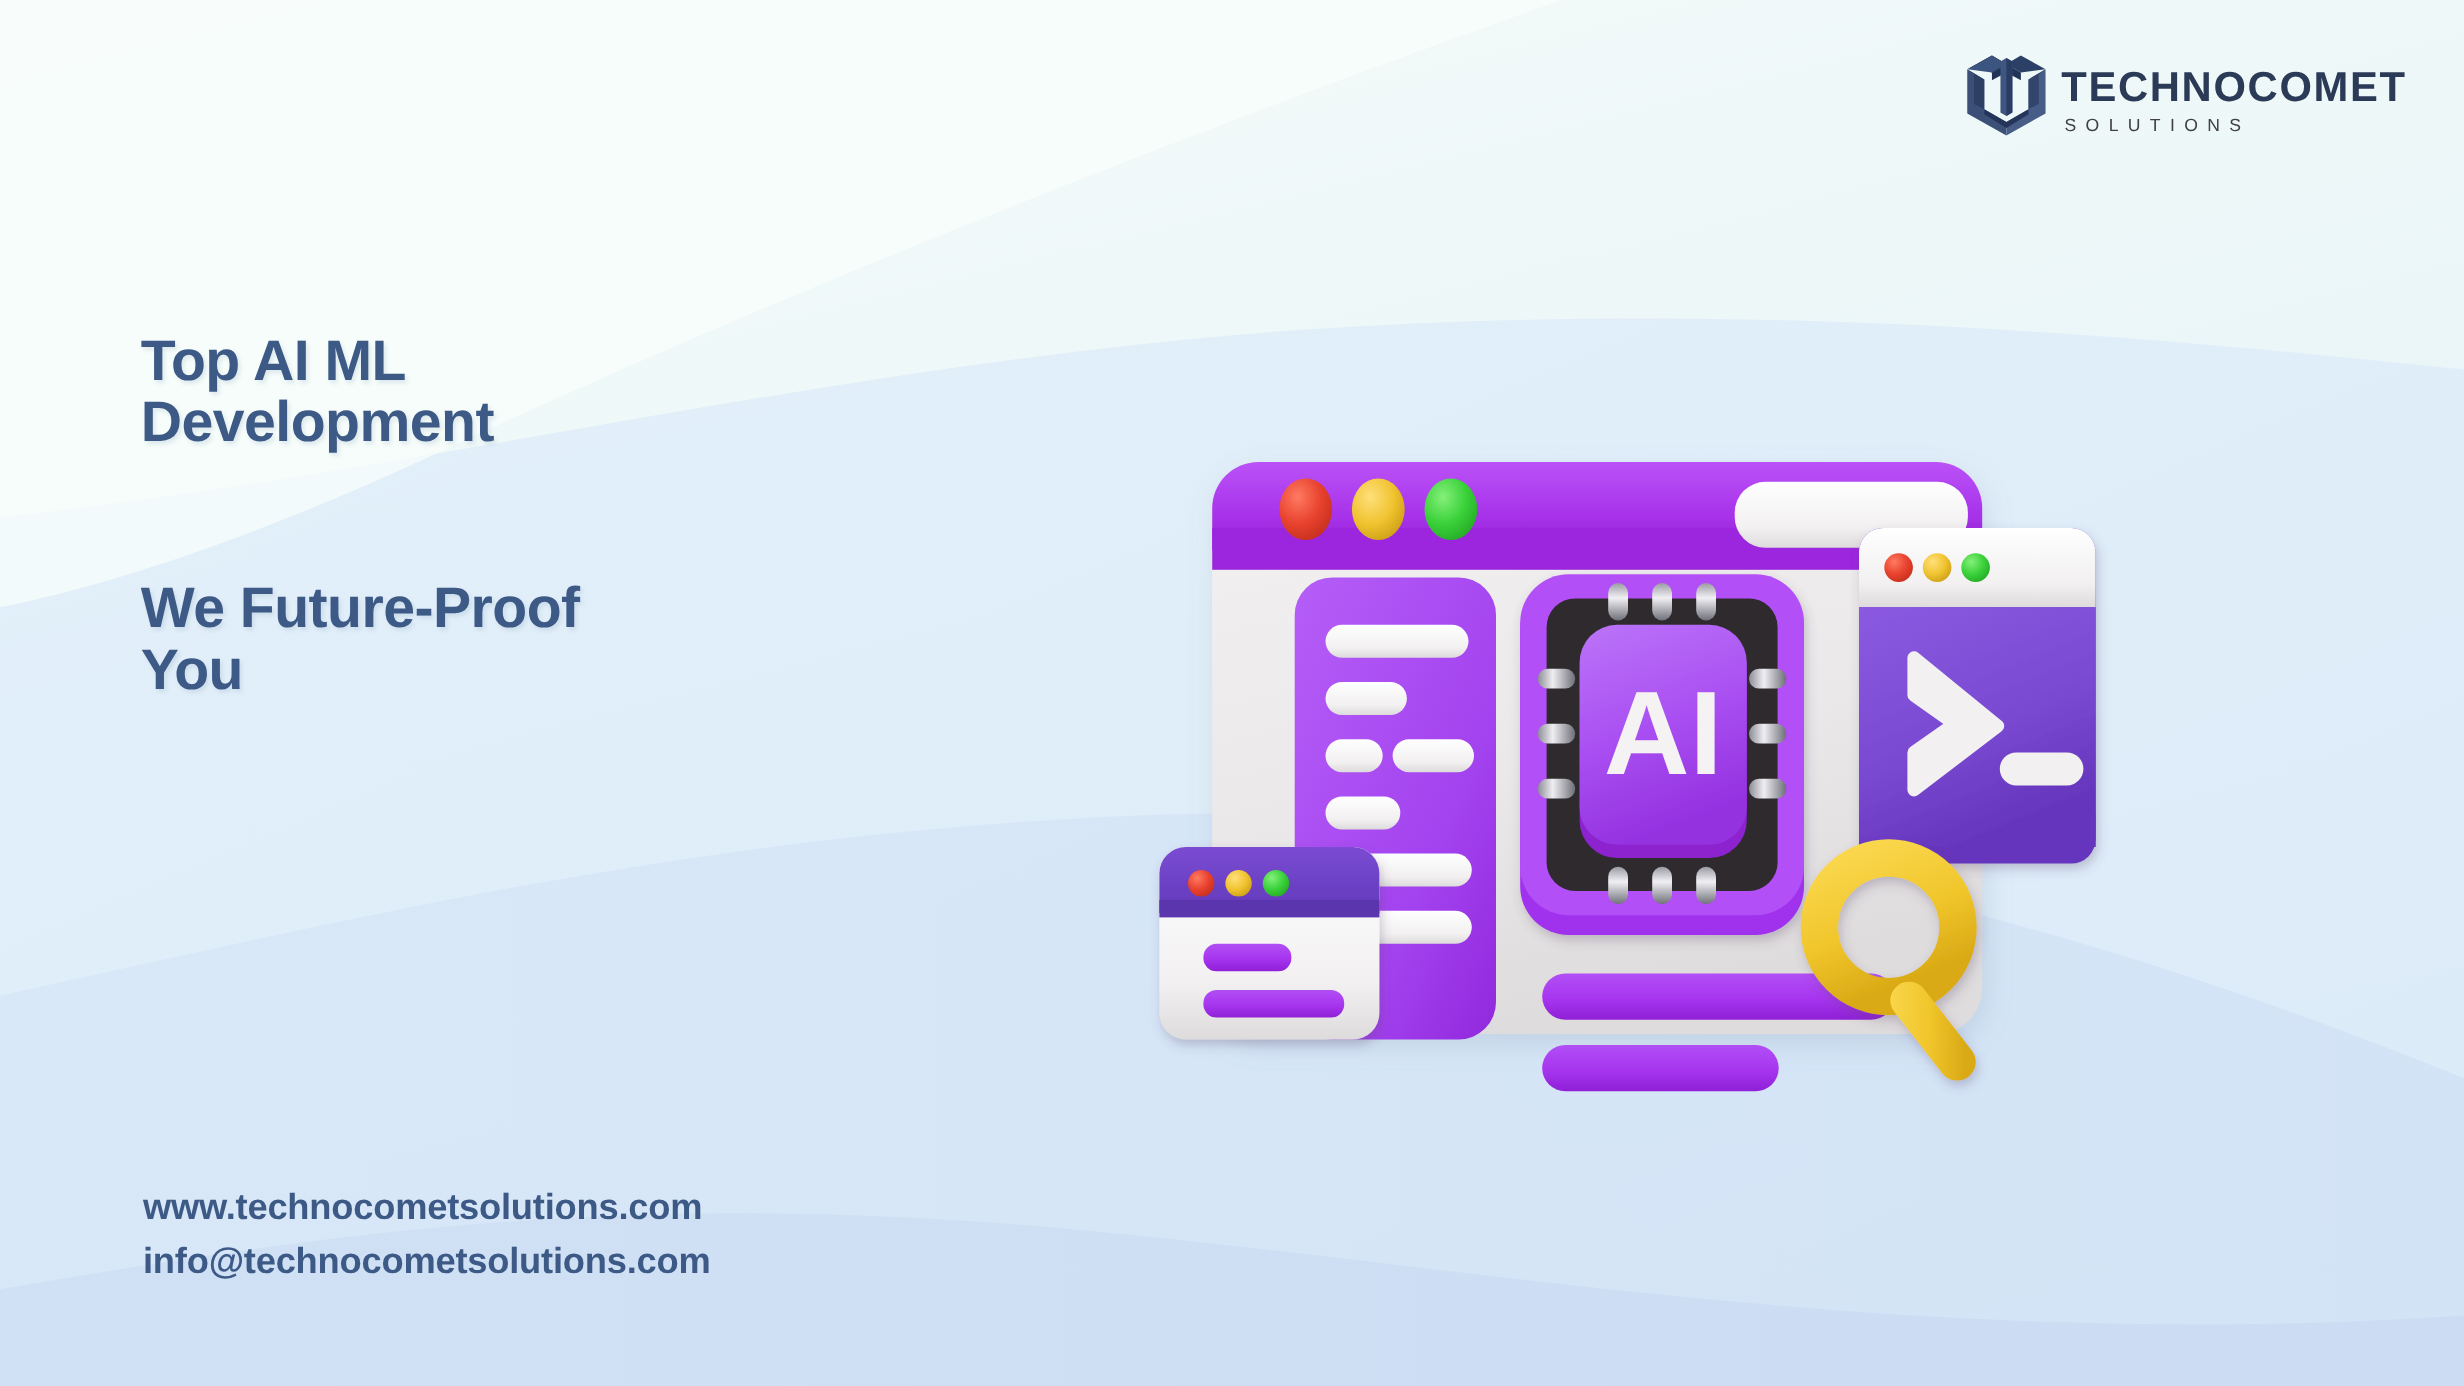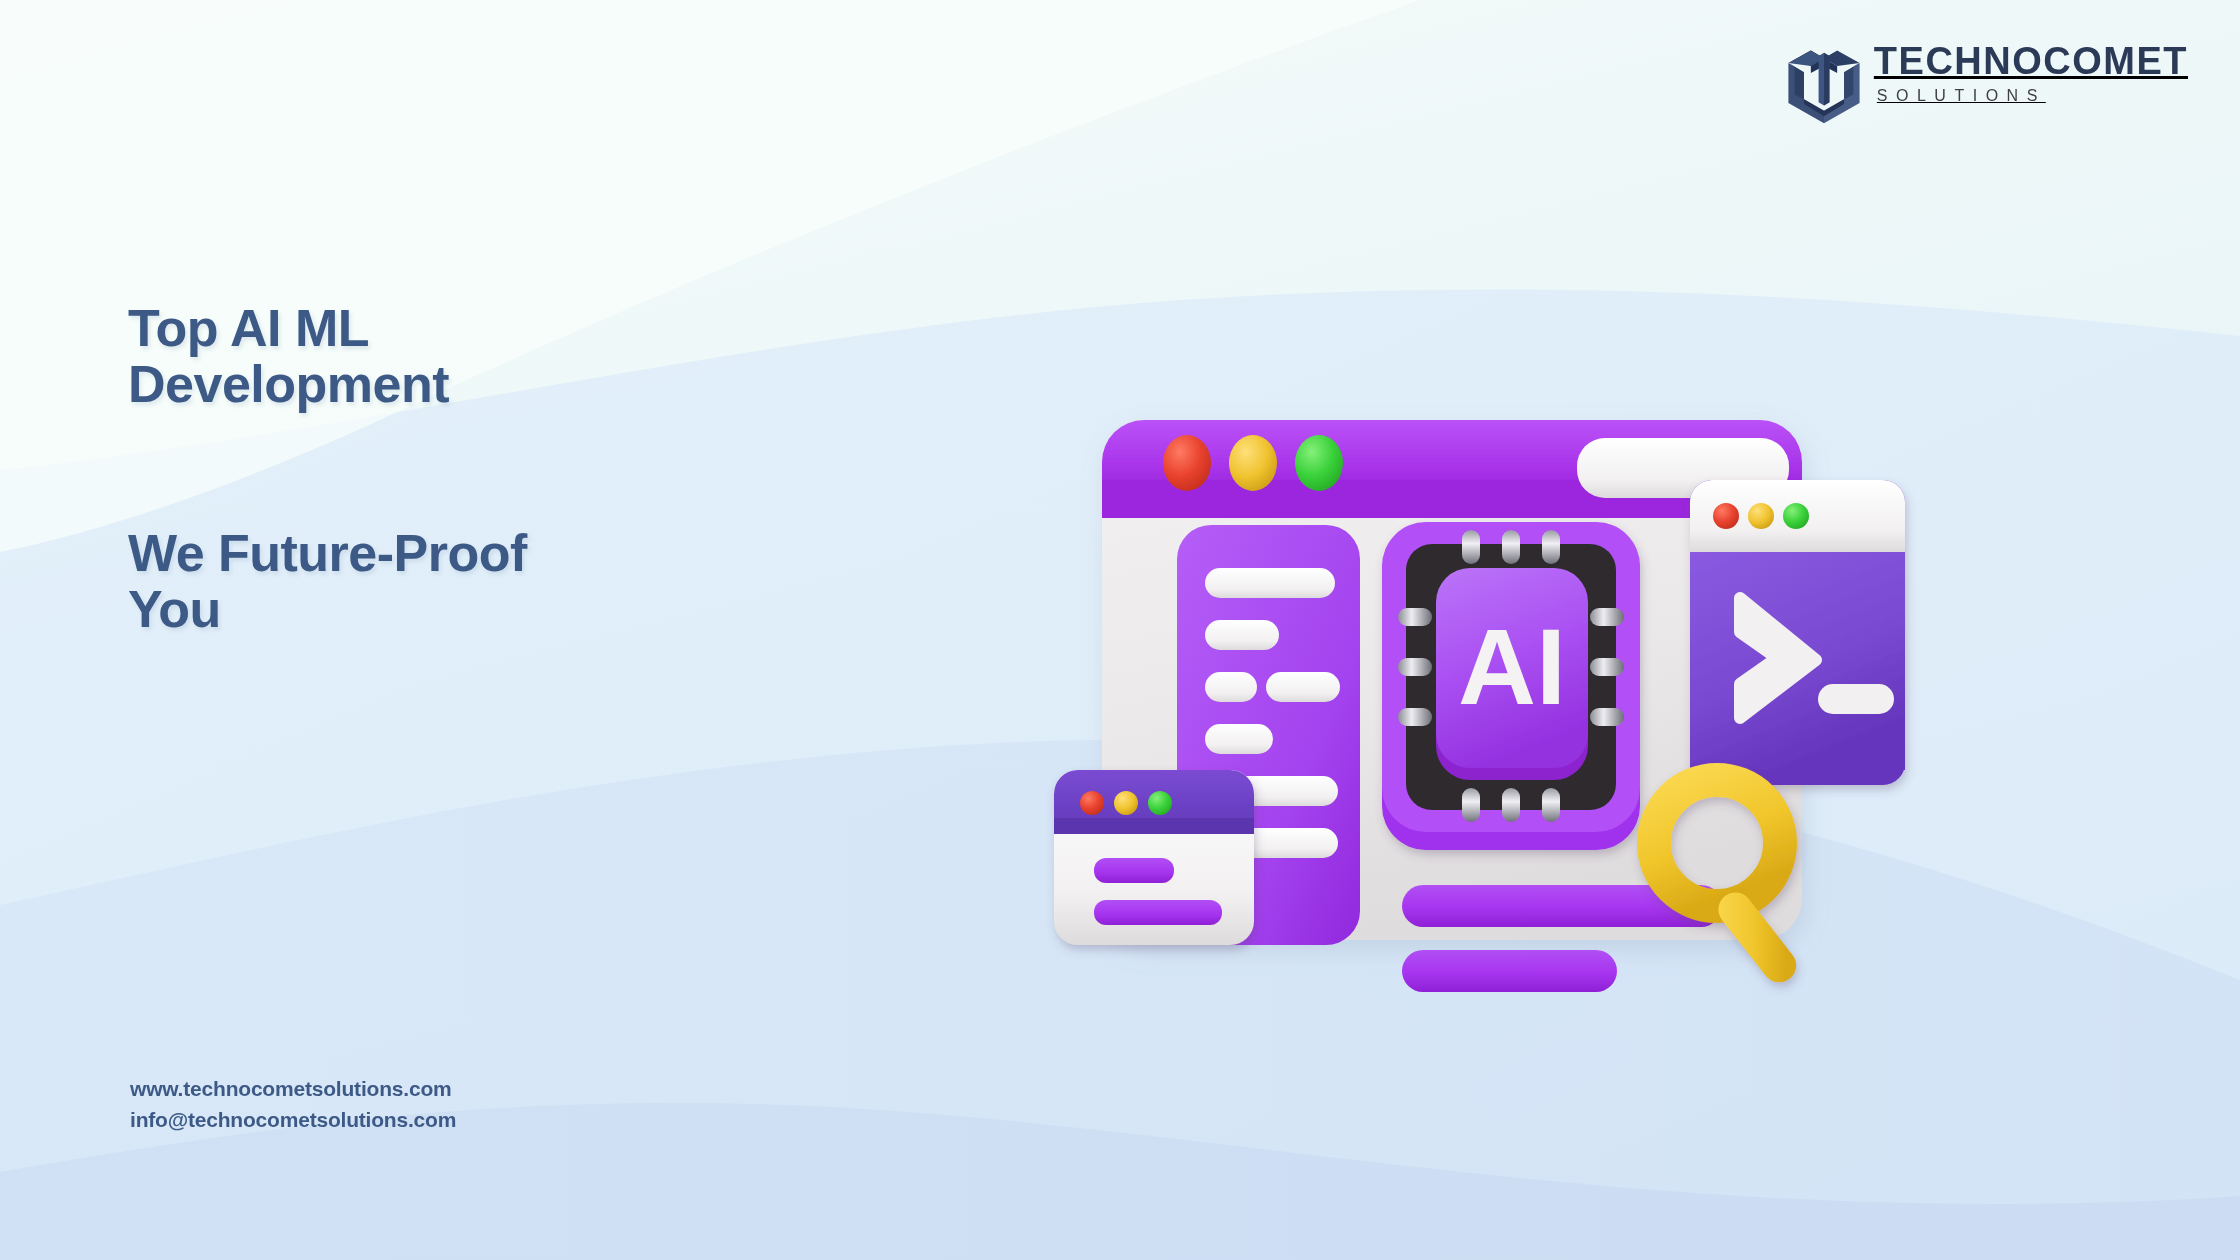--- a/index.html
+++ b/index.html
@@ -10,21 +10,21 @@
     overflow:hidden;
     position:relative;
   }
 
   
   #bg-canvas { position:absolute; inset:0; width:2240px; height:1260px; }
 
   
   .logo-block{
     position:absolute; top:42px; right:52px;
-    display:flex; align-items:flex-start; gap:11px;text-decoration:underline;
+    display:flex; align-items:flex-end; gap:11px;
   }
   .logo-mark{ width:78px; height:82px; flex:0 0 auto; }
   .logo-words{ display:flex; flex-direction:column; align-items:flex-start; }
   .logo-name{
     font-size:38px; font-weight:bold; letter-spacing:1.5px;
     color:#2b3a56; line-height:1.02;
   }
   .logo-sub{
     font-size:16px; font-weight:normal; letter-spacing:8.5px;
     color:#404040; margin-top:6px; margin-left:3px;
@@ -36,21 +36,21 @@
     width:740px;
     font-size:52px; line-height:1.08;
     font-weight:bold; color:#3d5a87;
     letter-spacing:-0.5px;
     text-shadow:2px 3px 4px rgba(120,150,180,.20);
   }
 
   
   .contact{
     position:absolute; left:130px; top:1073px;
-    color:#3d5a87; font-size:21px; font-weight:bold;
+    color:#3d5a87; font-size:33px; font-weight:bold;
     line-height:1.48; letter-spacing:-0.2px;
   }
 
   
   .illus{ position:absolute; left:1050px; top:280px; width:850px; height:670px; }
   .illus svg{ width:100%; height:100%; overflow:visible; }
 </style>
 </head>
 <body>
 

